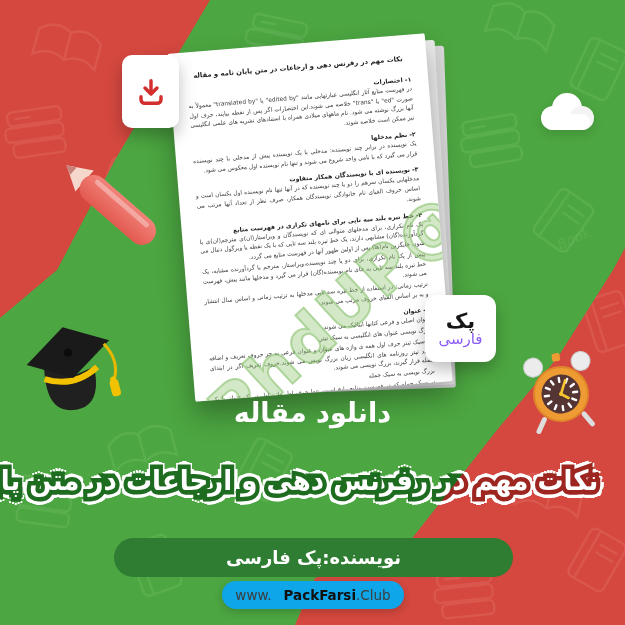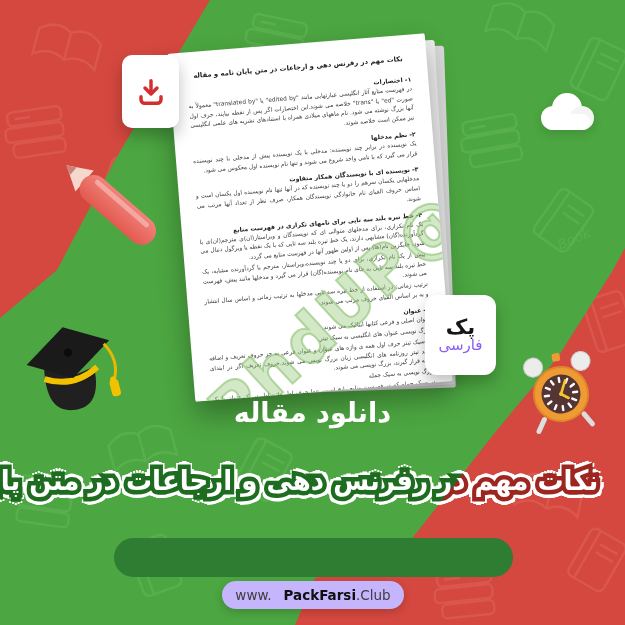--- a/index.html
+++ b/index.html
@@ -31,21 +31,21 @@
   .sec-p{font-size:5.9px;line-height:1.65;text-align:justify;margin:0 0 1px;}
   .watermark{position:absolute;left:-12px;top:235px;width:320px;text-align:center;
              transform:rotate(-38deg);transform-origin:center;
              font-size:64px;font-weight:bold;letter-spacing:3px;
              color:rgba(144,198,114,.40);-webkit-text-stroke:2px rgba(130,190,100,.55);}
 
   
   .dl-card{position:absolute;left:122px;top:55px;width:57px;height:73px;background:#fff;
            border-radius:10px;z-index:5;display:flex;align-items:center;justify-content:center;
            box-shadow:0 8px 16px rgba(0,0,0,.25);}
-  .logo-card{position:absolute;left:425px;top:295px;width:71px;height:80px;background:#fff;
+  .logo-card{position:absolute;left:425px;top:295px;width:71px;height:67px;background:#fff;
              border-radius:12px;z-index:6;display:flex;flex-direction:column;align-items:center;
              justify-content:center;box-shadow:0 8px 16px rgba(0,0,0,.25);line-height:1.05;}
   .logo-l1{font-size:21px;font-weight:bold;color:#161616;}
   .logo-l2{font-size:15px;font-weight:normal;color:#8b5cf6;}
   .cloud{position:absolute;left:533px;top:88px;z-index:3;filter:drop-shadow(0 4px 5px rgba(0,0,0,.12));}
   .pencil{position:absolute;left:50px;top:172px;z-index:5;transform:rotate(41deg);}
   .cap{position:absolute;left:22px;top:310px;z-index:5;}
   .clock{position:absolute;left:520px;top:350px;z-index:5;}
 
   
@@ -60,21 +60,21 @@
       -3px -7px 0 #fff,3px -7px 0 #fff,-3px 7px 0 #fff,3px 7px 0 #fff;}
   .hl-green{color:#1E6C20;-webkit-text-stroke:9px #1E6C20;}
   .hl-red{color:#9E2620;-webkit-text-stroke:9px #9E2620;}
   .hl-top{color:#ffffff;z-index:8;}
   .redclip{position:absolute;inset:0;z-index:7;pointer-events:none;
            clip-path:polygon(625px 248px,613px 270px,558px 357px,497px 430px,403px 550px,315px 578px,295px 625px,625px 625px);}
 
   .author-pill{position:absolute;left:114px;top:538px;width:399px;height:39px;background:#2E7D32;
                border-radius:20px;z-index:8;display:flex;align-items:center;justify-content:center;
                gap:28px;direction:rtl;color:#fff;font-weight:bold;font-size:18px;}
-  .site-pill{position:absolute;left:222px;top:581px;width:182px;height:28px;background:#c4b5fd;
+  .site-pill{position:absolute;left:222px;top:581px;width:182px;height:28px;background:#0ea5e9;
              border-radius:15px;z-index:9;display:flex;align-items:center;justify-content:center;
              font-size:13.5px;color:#3d3d3d;box-shadow:0 3px 8px rgba(0,0,0,.18);}
   .site-pill .b{font-weight:bold;color:#101010;margin-left:12px;}
 </style>
 </head>
 <body>
 
 <div class="stage">
 
   <svg width="0" height="0" style="position:absolute">
@@ -230,20 +230,21 @@
 
   <div class="dl-title">دانلود مقاله</div>
 
   <div class="hl hl-green"><span class="tx">نکات مهم در رفرنس دهی و ارجاعات در متن پایان نامه</span></div>
   <div class="redclip">
     <div class="hl hl-red"><span class="tx">نکات مهم در رفرنس دهی و ارجاعات در متن پایان نامه</span></div>
   </div>
   <div class="hl hl-top"><span class="tx">نکات مهم در رفرنس دهی و ارجاعات در متن پایان نامه</span></div>
 
   <div class="author-pill">
+    <span>نویسنده:پک فارسی</span>
   </div>
 
   <div class="site-pill">
     <span>www.</span>
       <span class="b">PackFarsi</span>
       <span>.Club</span>
   </div>
 
 </div>
 

